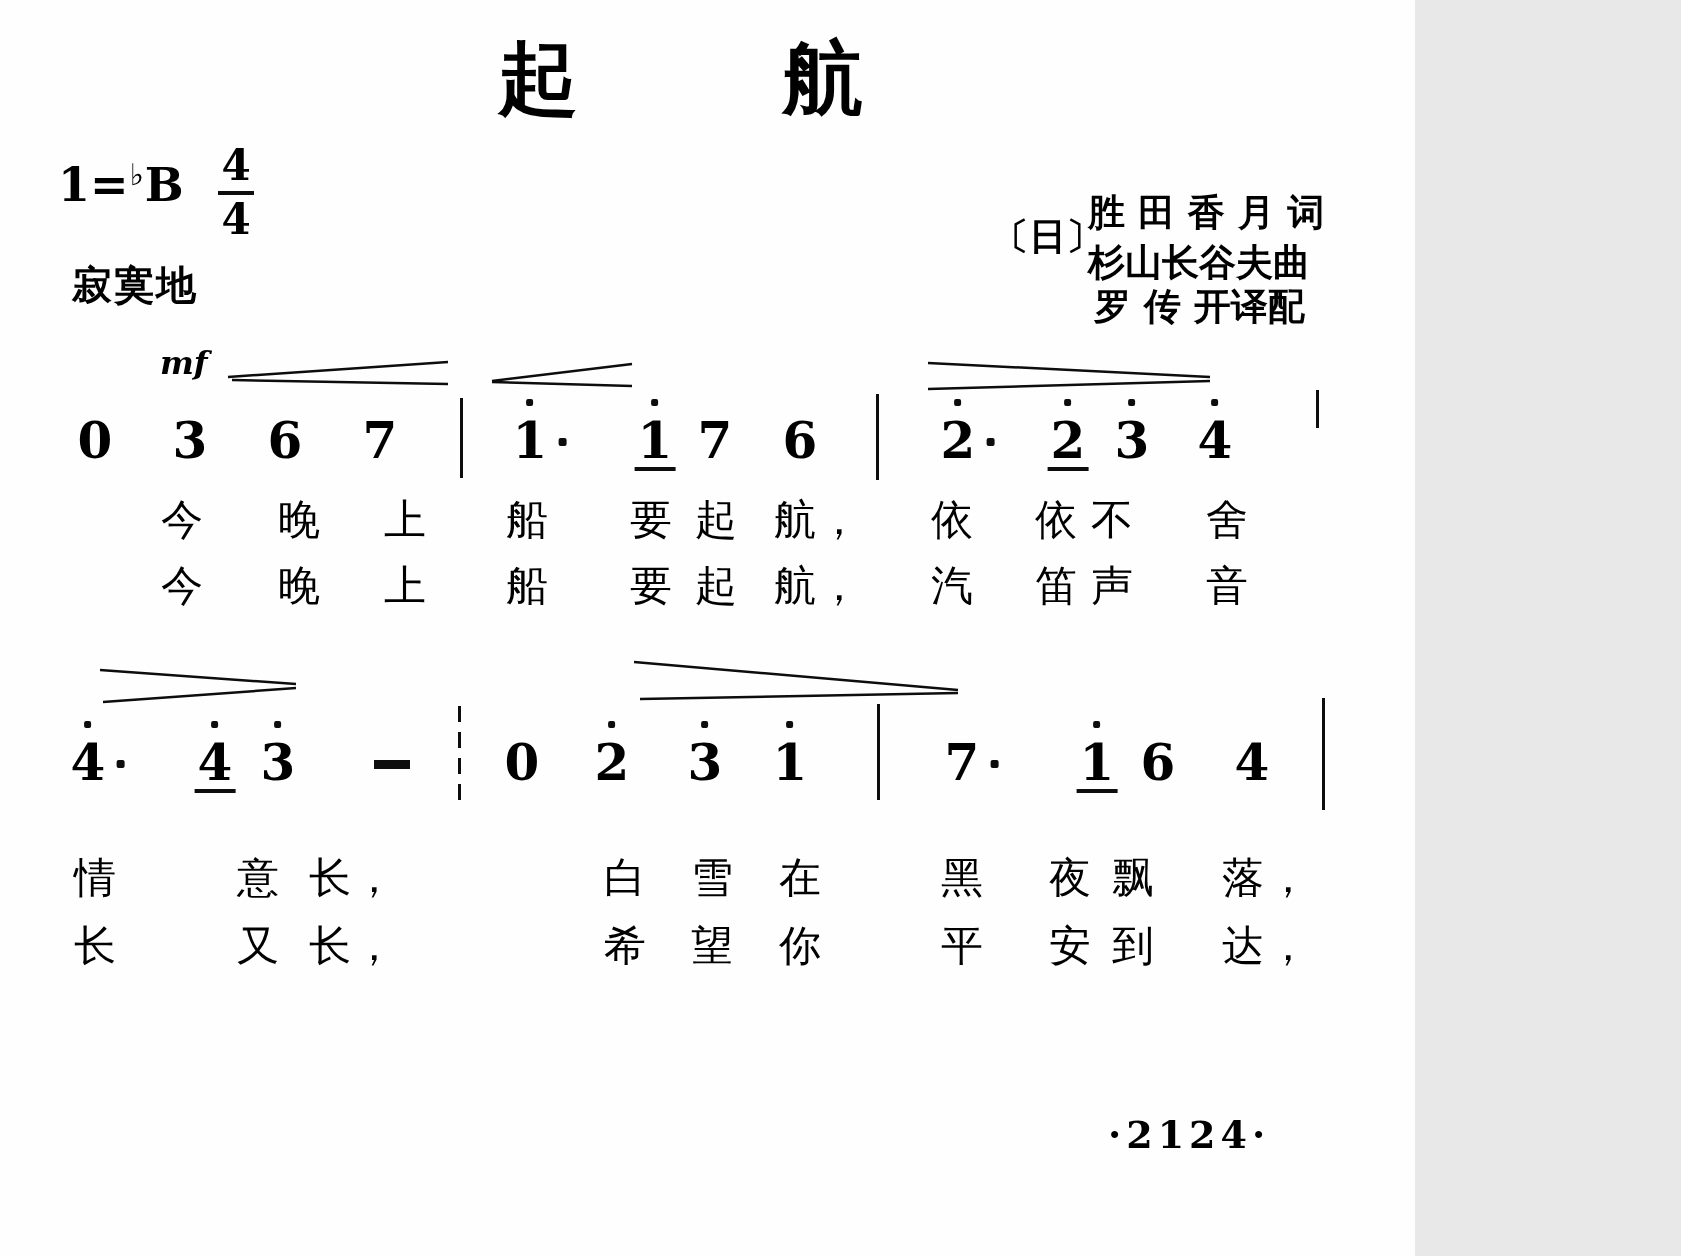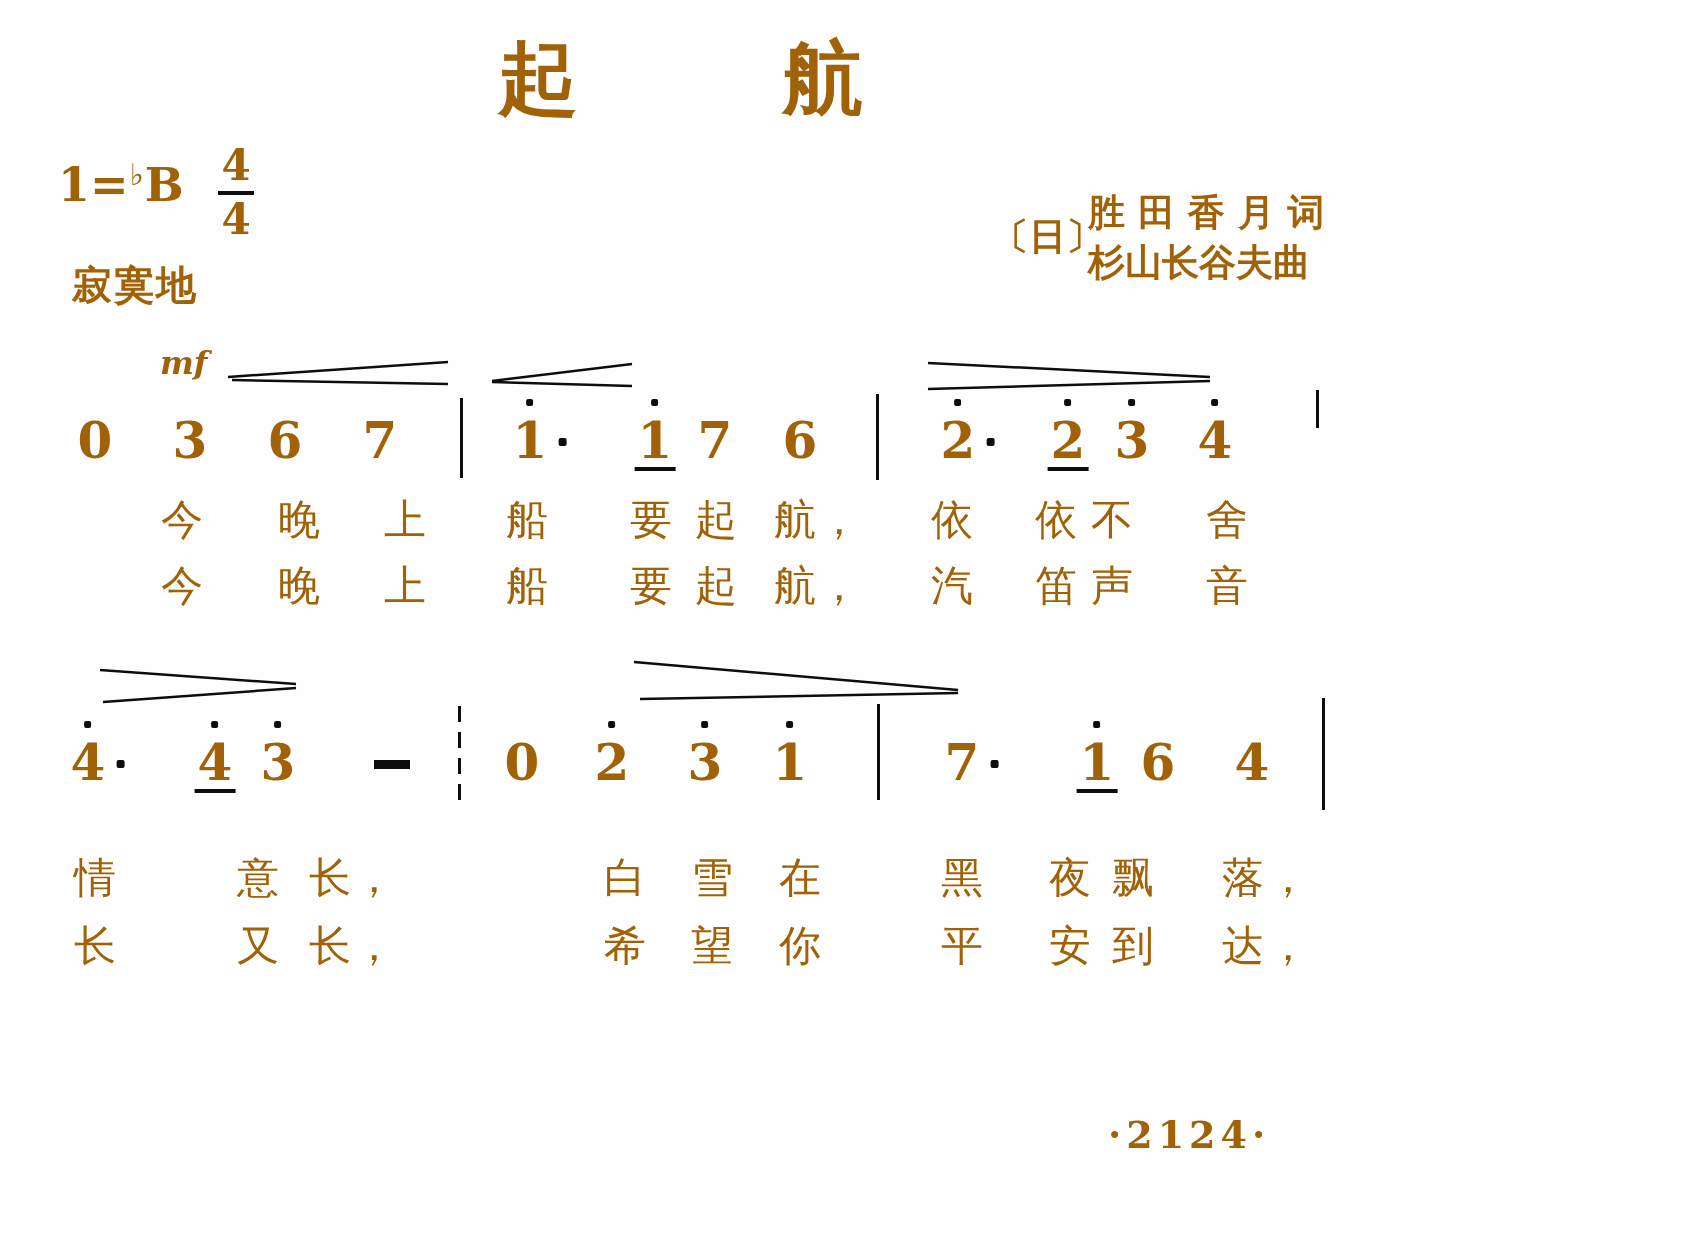--- a/index.html
+++ b/index.html
@@ -1,22 +1,22 @@
 <!DOCTYPE html>
 <html><head>
 <meta charset="utf-8">
 <style>
   html,body{margin:0;padding:0;background:#e8e8e8;}
   #page{
     position:relative;
-    width:1681px;height:1256px;
+    width:1415px;height:1256px;
     background:#fefefe;
     overflow:hidden;
     font-family:"DejaVu Sans",sans-serif;
-    color:#a16207;
+    color:#000000;
   }
   
   .title{
     position:absolute;left:498px;top:26px;
     font-family:"DejaVu Serif",serif;
     font-size:80px;font-weight:700;
     letter-spacing:205px;white-space:nowrap;
   }
   .keysig{
     position:absolute;left:58px;top:158px;
@@ -114,20 +114,21 @@
     <div>4</div>
     <div class="rule"></div>
     <div>4</div>
   </div>
 
   <div class="expression">寂寞地</div>
 
   <div class="credit-origin">〔日〕</div>
   <div class="credit-line l1">胜 田 香 月 词</div>
   <div class="credit-line l2">杉山长谷夫曲</div>
+  <div class="credit-line l3">罗 传 开译配</div>
 
   <div class="mf">mf</div>
 
   <svg class="hairpin-layer" id="hairpins" width="1681" height="1256">
       <g>
         <line x1="228" y1="377" x2="448" y2="362" stroke="#0d0d0d" stroke-width="2.5"></line>
         <line x1="232" y1="380" x2="448" y2="384" stroke="#0d0d0d" stroke-width="2.5"></line>
       </g>
       <g>
         <line x1="492" y1="381" x2="632" y2="364" stroke="#0d0d0d" stroke-width="2.5"></line>

